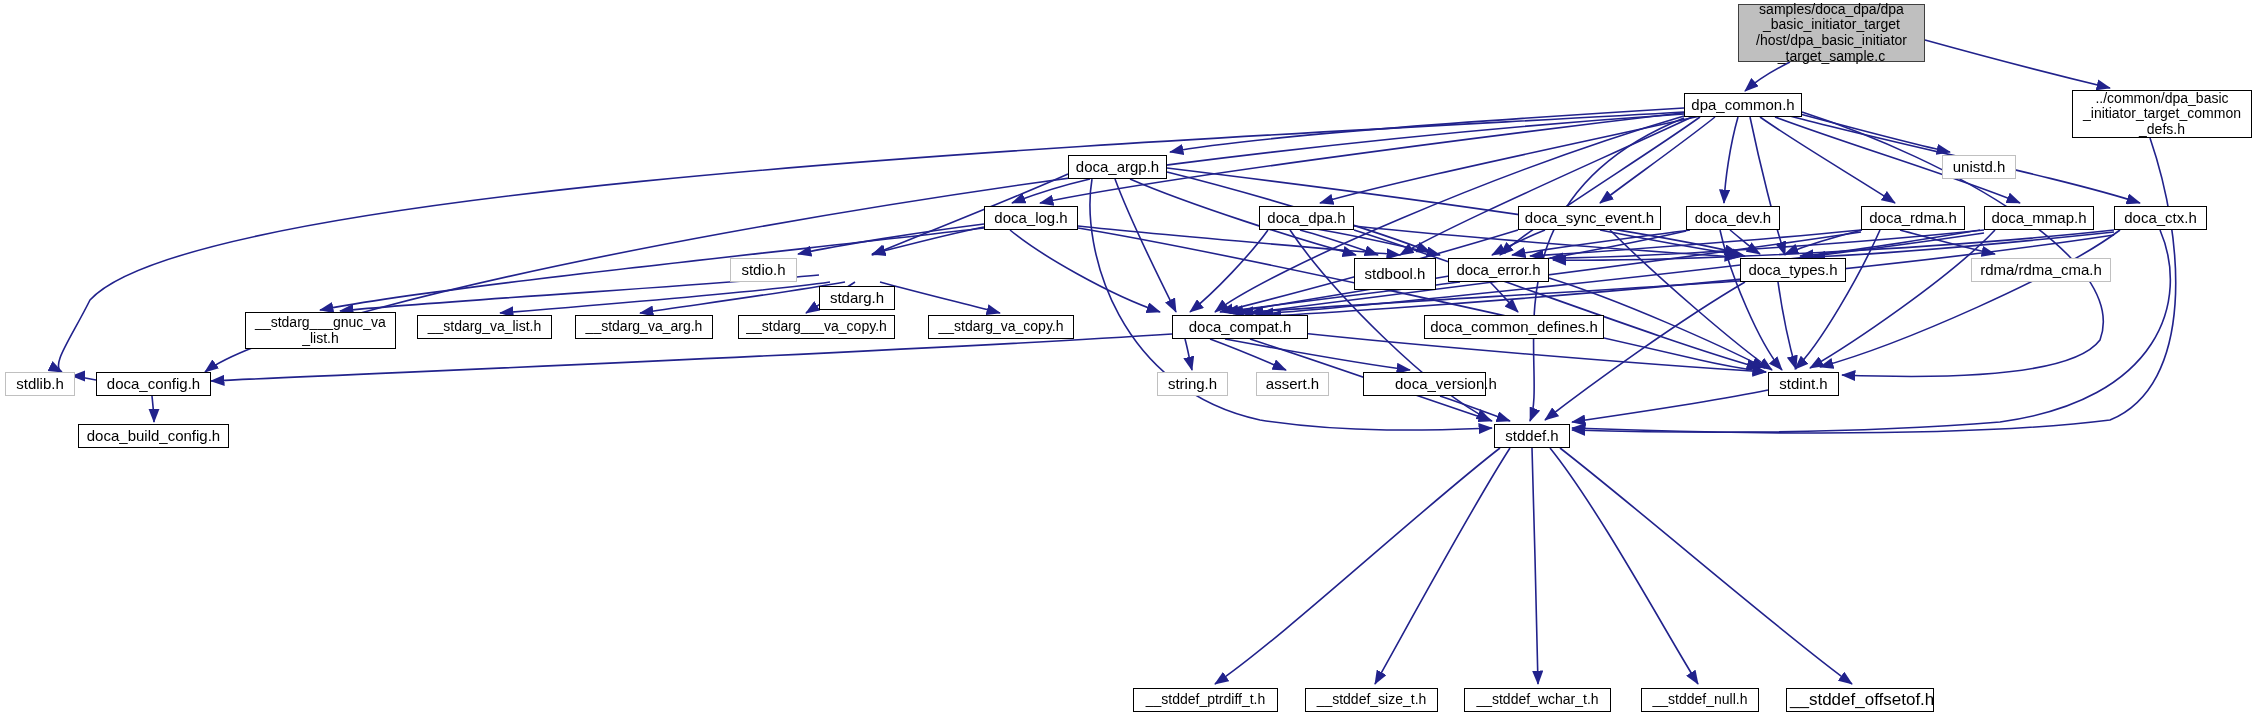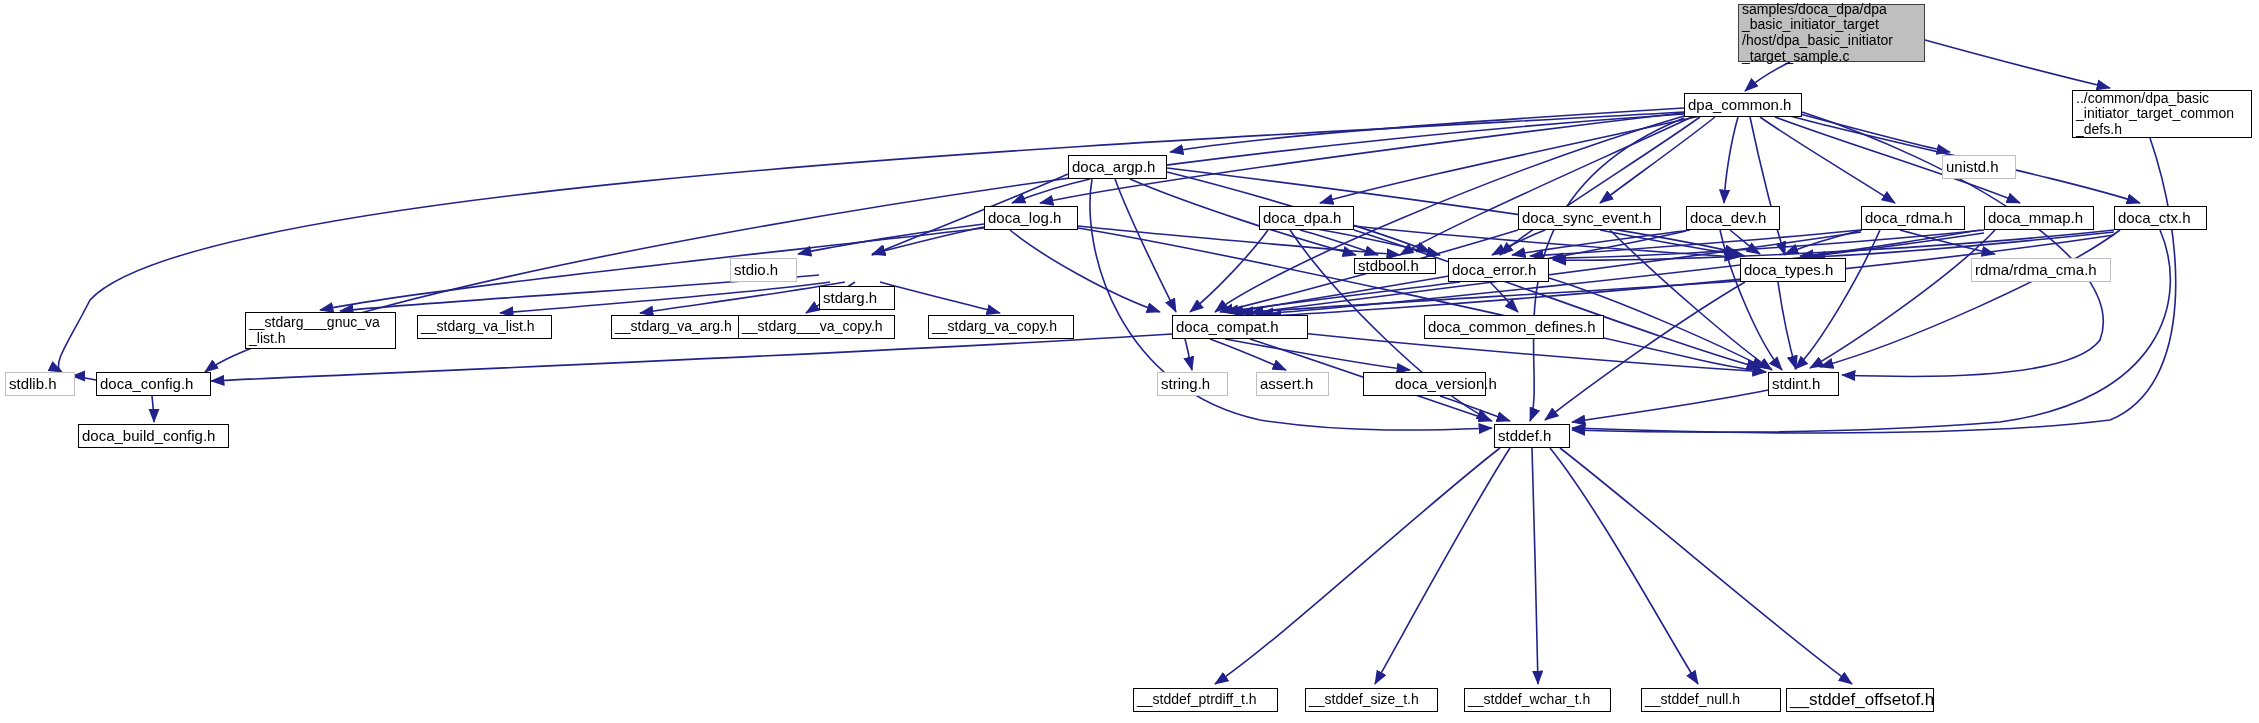--- a/index.html
+++ b/index.html
@@ -23,21 +23,21 @@
     top: 0;
     width: 2259px;
     height: 723px;
   }
   .graph-node {
     position: absolute;
     box-sizing: border-box;
     display: flex;
     align-items: center;
     justify-content: center;
-    text-align: left;
+    text-align: center;
     background: #ffffff;
     border: 1px solid #000000;
     color: #000000;
     line-height: 1.12;
     letter-spacing: 0px;
     white-space: pre-line;
     z-index: 5;
   }
   .graph-node.style-root {
     background: #bfbfbf;
@@ -169,39 +169,39 @@
       <div class="graph-node style-dim" style="left: 1942px; top: 155px; width: 74px; height: 24px; font-size: 15px;"><span class="node-label">unistd.h</span></div>
       <div class="graph-node style-plain" style="left: 984px; top: 206px; width: 94px; height: 24px; font-size: 15px;"><span class="node-label">doca_log.h</span></div>
       <div class="graph-node style-plain" style="left: 1259px; top: 206px; width: 95px; height: 24px; font-size: 15px;"><span class="node-label">doca_dpa.h</span></div>
       <div class="graph-node style-plain" style="left: 1518px; top: 206px; width: 143px; height: 24px; font-size: 15px;"><span class="node-label">doca_sync_event.h</span></div>
       <div class="graph-node style-plain" style="left: 1686px; top: 206px; width: 94px; height: 24px; font-size: 15px;"><span class="node-label">doca_dev.h</span></div>
       <div class="graph-node style-plain" style="left: 1861px; top: 206px; width: 104px; height: 24px; font-size: 15px;"><span class="node-label">doca_rdma.h</span></div>
       <div class="graph-node style-plain" style="left: 1984px; top: 206px; width: 110px; height: 24px; font-size: 15px;"><span class="node-label">doca_mmap.h</span></div>
       <div class="graph-node style-plain" style="left: 2114px; top: 206px; width: 93px; height: 24px; font-size: 15px;"><span class="node-label">doca_ctx.h</span></div>
       <div class="graph-node style-dim" style="left: 730px; top: 258px; width: 67px; height: 24px; font-size: 15px;"><span class="node-label">stdio.h</span></div>
       <div class="graph-node style-plain" style="left: 819px; top: 258px; width: 76px; height: 24px; font-size: 15px; margin-top: 28px;"><span class="node-label">stdarg.h</span></div>
-      <div class="graph-node style-plain" style="left: 1354px; top: 258px; width: 82px; height: 16px; font-size: 15px;"><span class="node-label">stdbool.h</span></div>
+      <div class="graph-node style-plain" style="left: 1354px; top: 258px; width: 82px; height: 32px; font-size: 15px;"><span class="node-label">stdbool.h</span></div>
       <div class="graph-node style-plain" style="left: 1448px; top: 258px; width: 101px; height: 24px; font-size: 15px;"><span class="node-label">doca_error.h</span></div>
       <div class="graph-node style-plain" style="left: 1740px; top: 258px; width: 106px; height: 24px; font-size: 15px;"><span class="node-label">doca_types.h</span></div>
       <div class="graph-node style-dim" style="left: 1971px; top: 258px; width: 140px; height: 24px; font-size: 15px;"><span class="node-label">rdma/rdma_cma.h</span></div>
       <div class="graph-node style-plain" style="left: 245px; top: 312px; width: 151px; height: 37px; font-size: 14px;"><span class="node-label">__stdarg___gnuc_va
 _list.h</span></div>
       <div class="graph-node style-plain" style="left: 417px; top: 315px; width: 135px; height: 24px; font-size: 14px;"><span class="node-label">__stdarg_va_list.h</span></div>
-      <div class="graph-node style-plain" style="left: 575px; top: 315px; width: 138px; height: 24px; font-size: 14px; margin-left: 36px;"><span class="node-label">__stdarg_va_arg.h</span></div>
+      <div class="graph-node style-plain" style="left: 575px; top: 315px; width: 138px; height: 24px; font-size: 14px;"><span class="node-label">__stdarg_va_arg.h</span></div>
       <div class="graph-node style-plain" style="left: 738px; top: 315px; width: 157px; height: 24px; font-size: 14px;"><span class="node-label">__stdarg___va_copy.h</span></div>
       <div class="graph-node style-plain" style="left: 928px; top: 315px; width: 146px; height: 24px; font-size: 14px;"><span class="node-label">__stdarg_va_copy.h</span></div>
       <div class="graph-node style-plain" style="left: 1172px; top: 315px; width: 136px; height: 24px; font-size: 15px;"><span class="node-label">doca_compat.h</span></div>
       <div class="graph-node style-plain" style="left: 1424px; top: 315px; width: 180px; height: 24px; font-size: 15px;"><span class="node-label">doca_common_defines.h</span></div>
       <div class="graph-node style-dim" style="left: 5px; top: 372px; width: 70px; height: 24px; font-size: 15px;"><span class="node-label">stdlib.h</span></div>
       <div class="graph-node style-plain" style="left: 96px; top: 372px; width: 115px; height: 24px; font-size: 15px;"><span class="node-label">doca_config.h</span></div>
       <div class="graph-node style-dim" style="left: 1157px; top: 372px; width: 71px; height: 24px; font-size: 15px;"><span class="node-label">string.h</span></div>
       <div class="graph-node style-dim" style="left: 1256px; top: 372px; width: 73px; height: 24px; font-size: 15px;"><span class="node-label">assert.h</span></div>
       <div class="graph-node style-plain" style="left: 1363px; top: 372px; width: 123px; height: 24px; font-size: 15px; padding-left: 28px;"><span class="node-label">doca_version.h</span></div>
       <div class="graph-node style-plain" style="left: 1768px; top: 372px; width: 71px; height: 24px; font-size: 15px;"><span class="node-label">stdint.h</span></div>
       <div class="graph-node style-plain" style="left: 78px; top: 424px; width: 151px; height: 24px; font-size: 15px;"><span class="node-label">doca_build_config.h</span></div>
       <div class="graph-node style-plain" style="left: 1494px; top: 424px; width: 76px; height: 24px; font-size: 15px;"><span class="node-label">stddef.h</span></div>
       <div class="graph-node style-plain" style="left: 1133px; top: 688px; width: 145px; height: 24px; font-size: 14px;"><span class="node-label">__stddef_ptrdiff_t.h</span></div>
       <div class="graph-node style-plain" style="left: 1305px; top: 688px; width: 133px; height: 24px; font-size: 14px;"><span class="node-label">__stddef_size_t.h</span></div>
       <div class="graph-node style-plain" style="left: 1464px; top: 688px; width: 147px; height: 24px; font-size: 14px;"><span class="node-label">__stddef_wchar_t.h</span></div>
-      <div class="graph-node style-plain" style="left: 1641px; top: 688px; width: 140px; height: 24px; font-size: 14px;"><span class="node-label">__stddef_null.h</span></div>
+      <div class="graph-node style-plain" style="left: 1641px; top: 688px; width: 118px; height: 24px; font-size: 14px;"><span class="node-label">__stddef_null.h</span></div>
       <div class="graph-node style-plain" style="left: 1786px; top: 688px; width: 148px; height: 24px; font-size: 17px;"><span class="node-label">__stddef_offsetof.h</span></div>
     </div>
 </div>
 
 </body></html>

